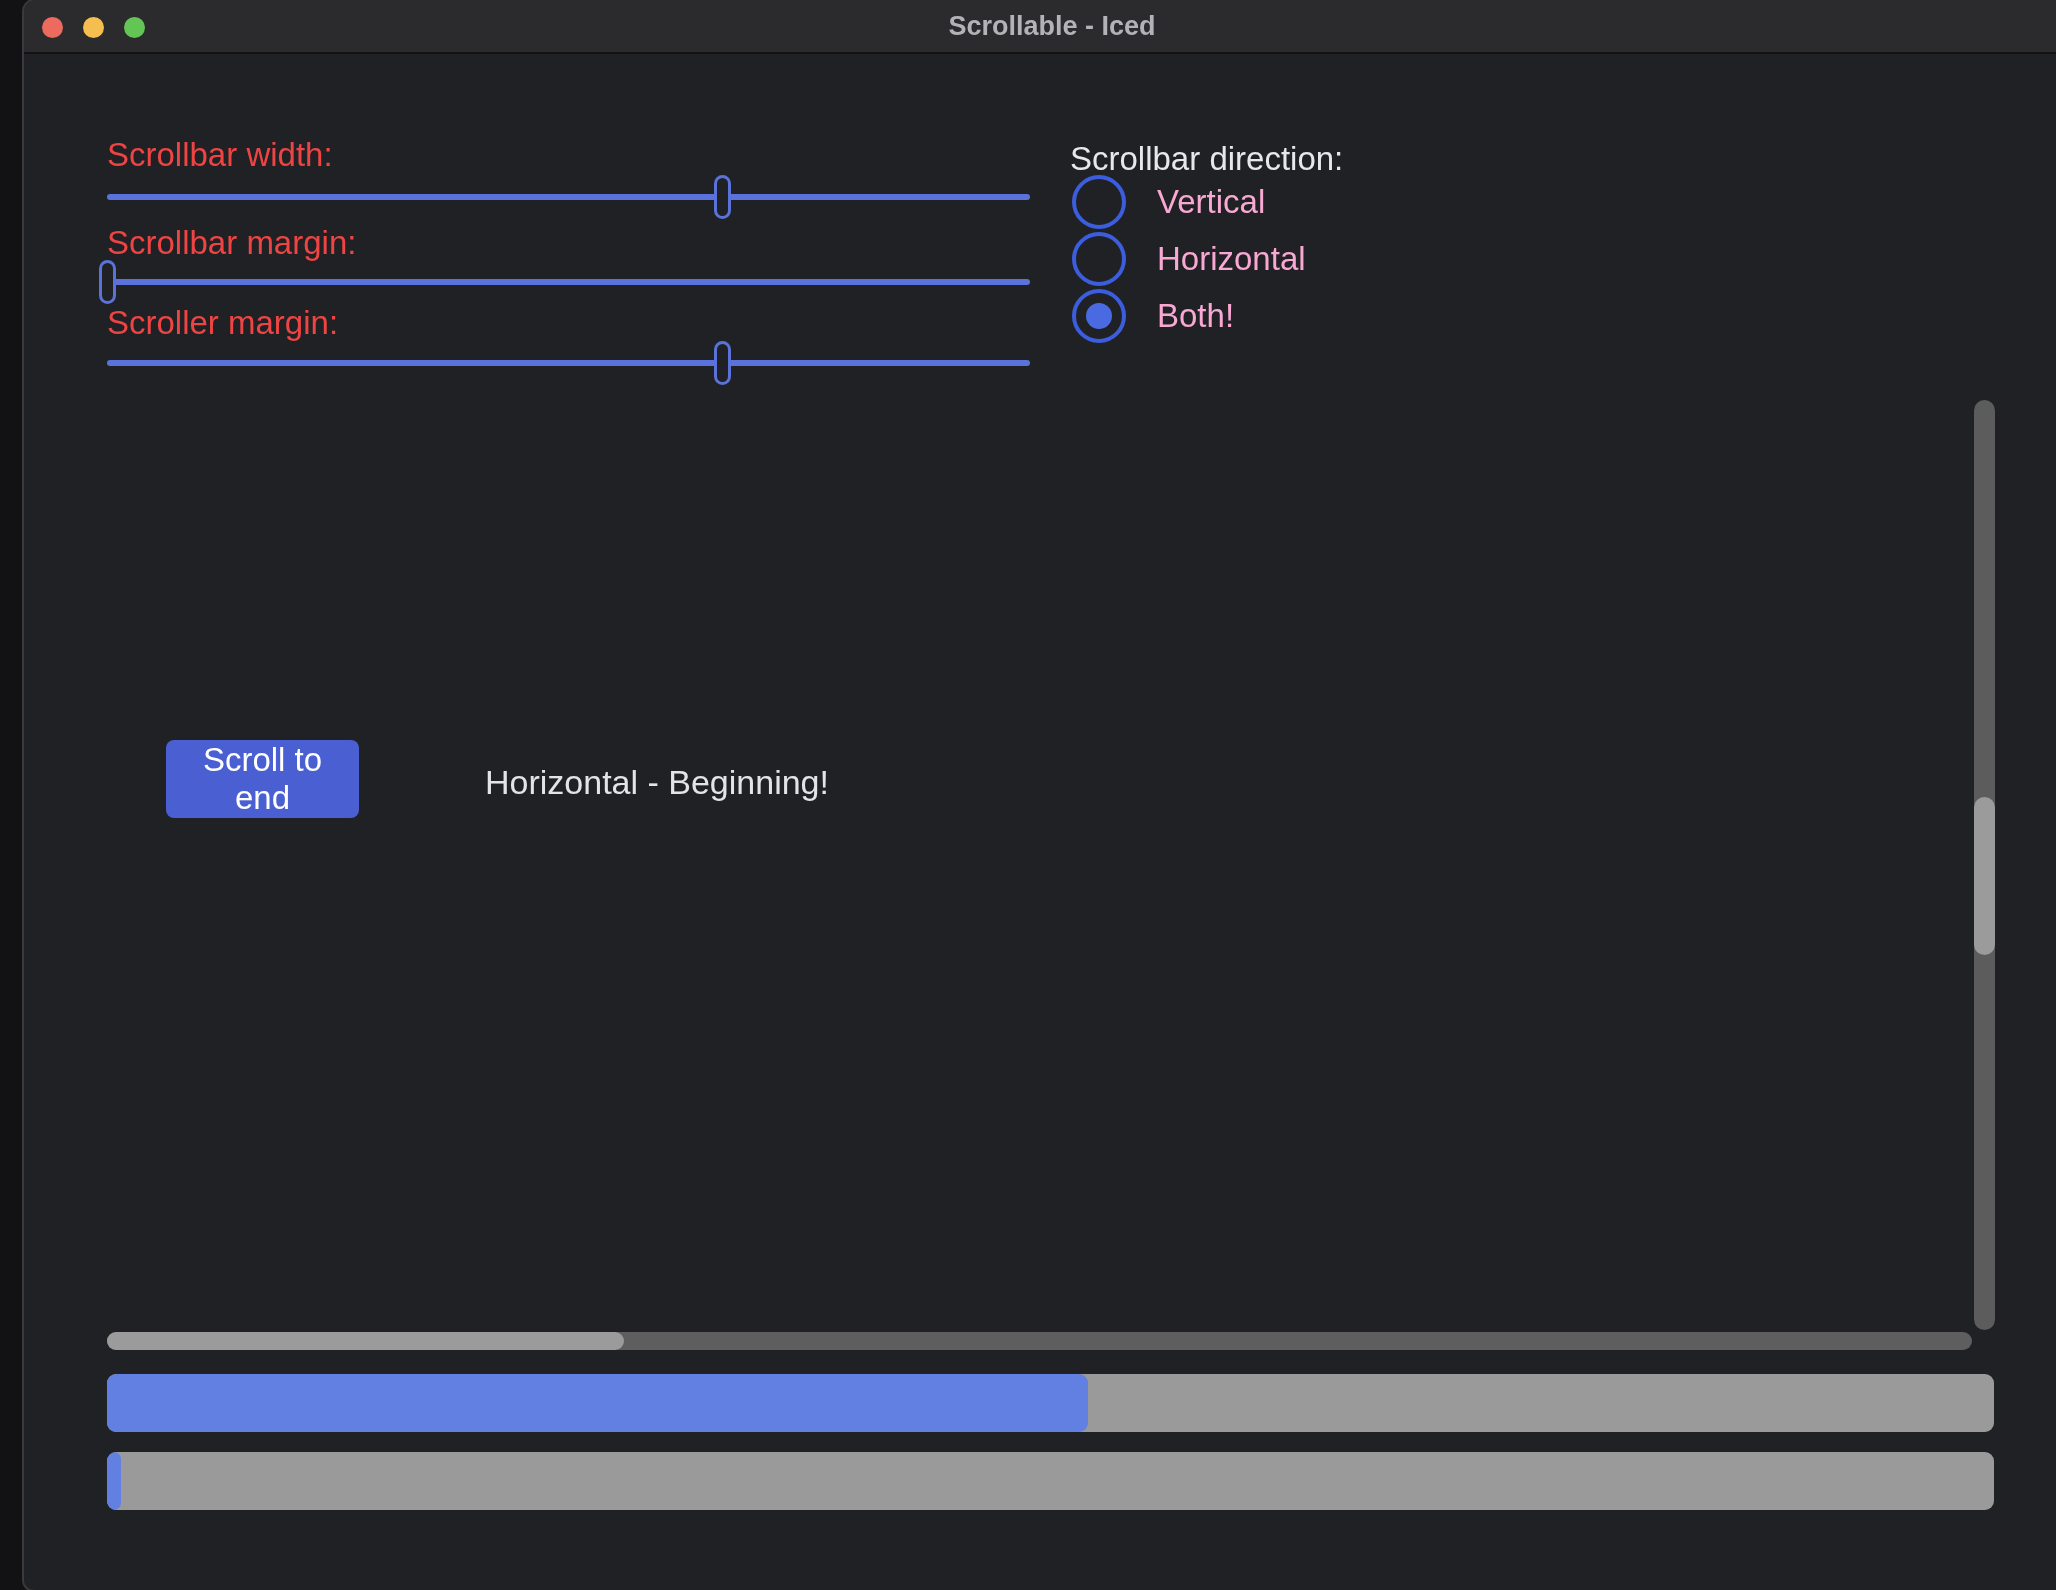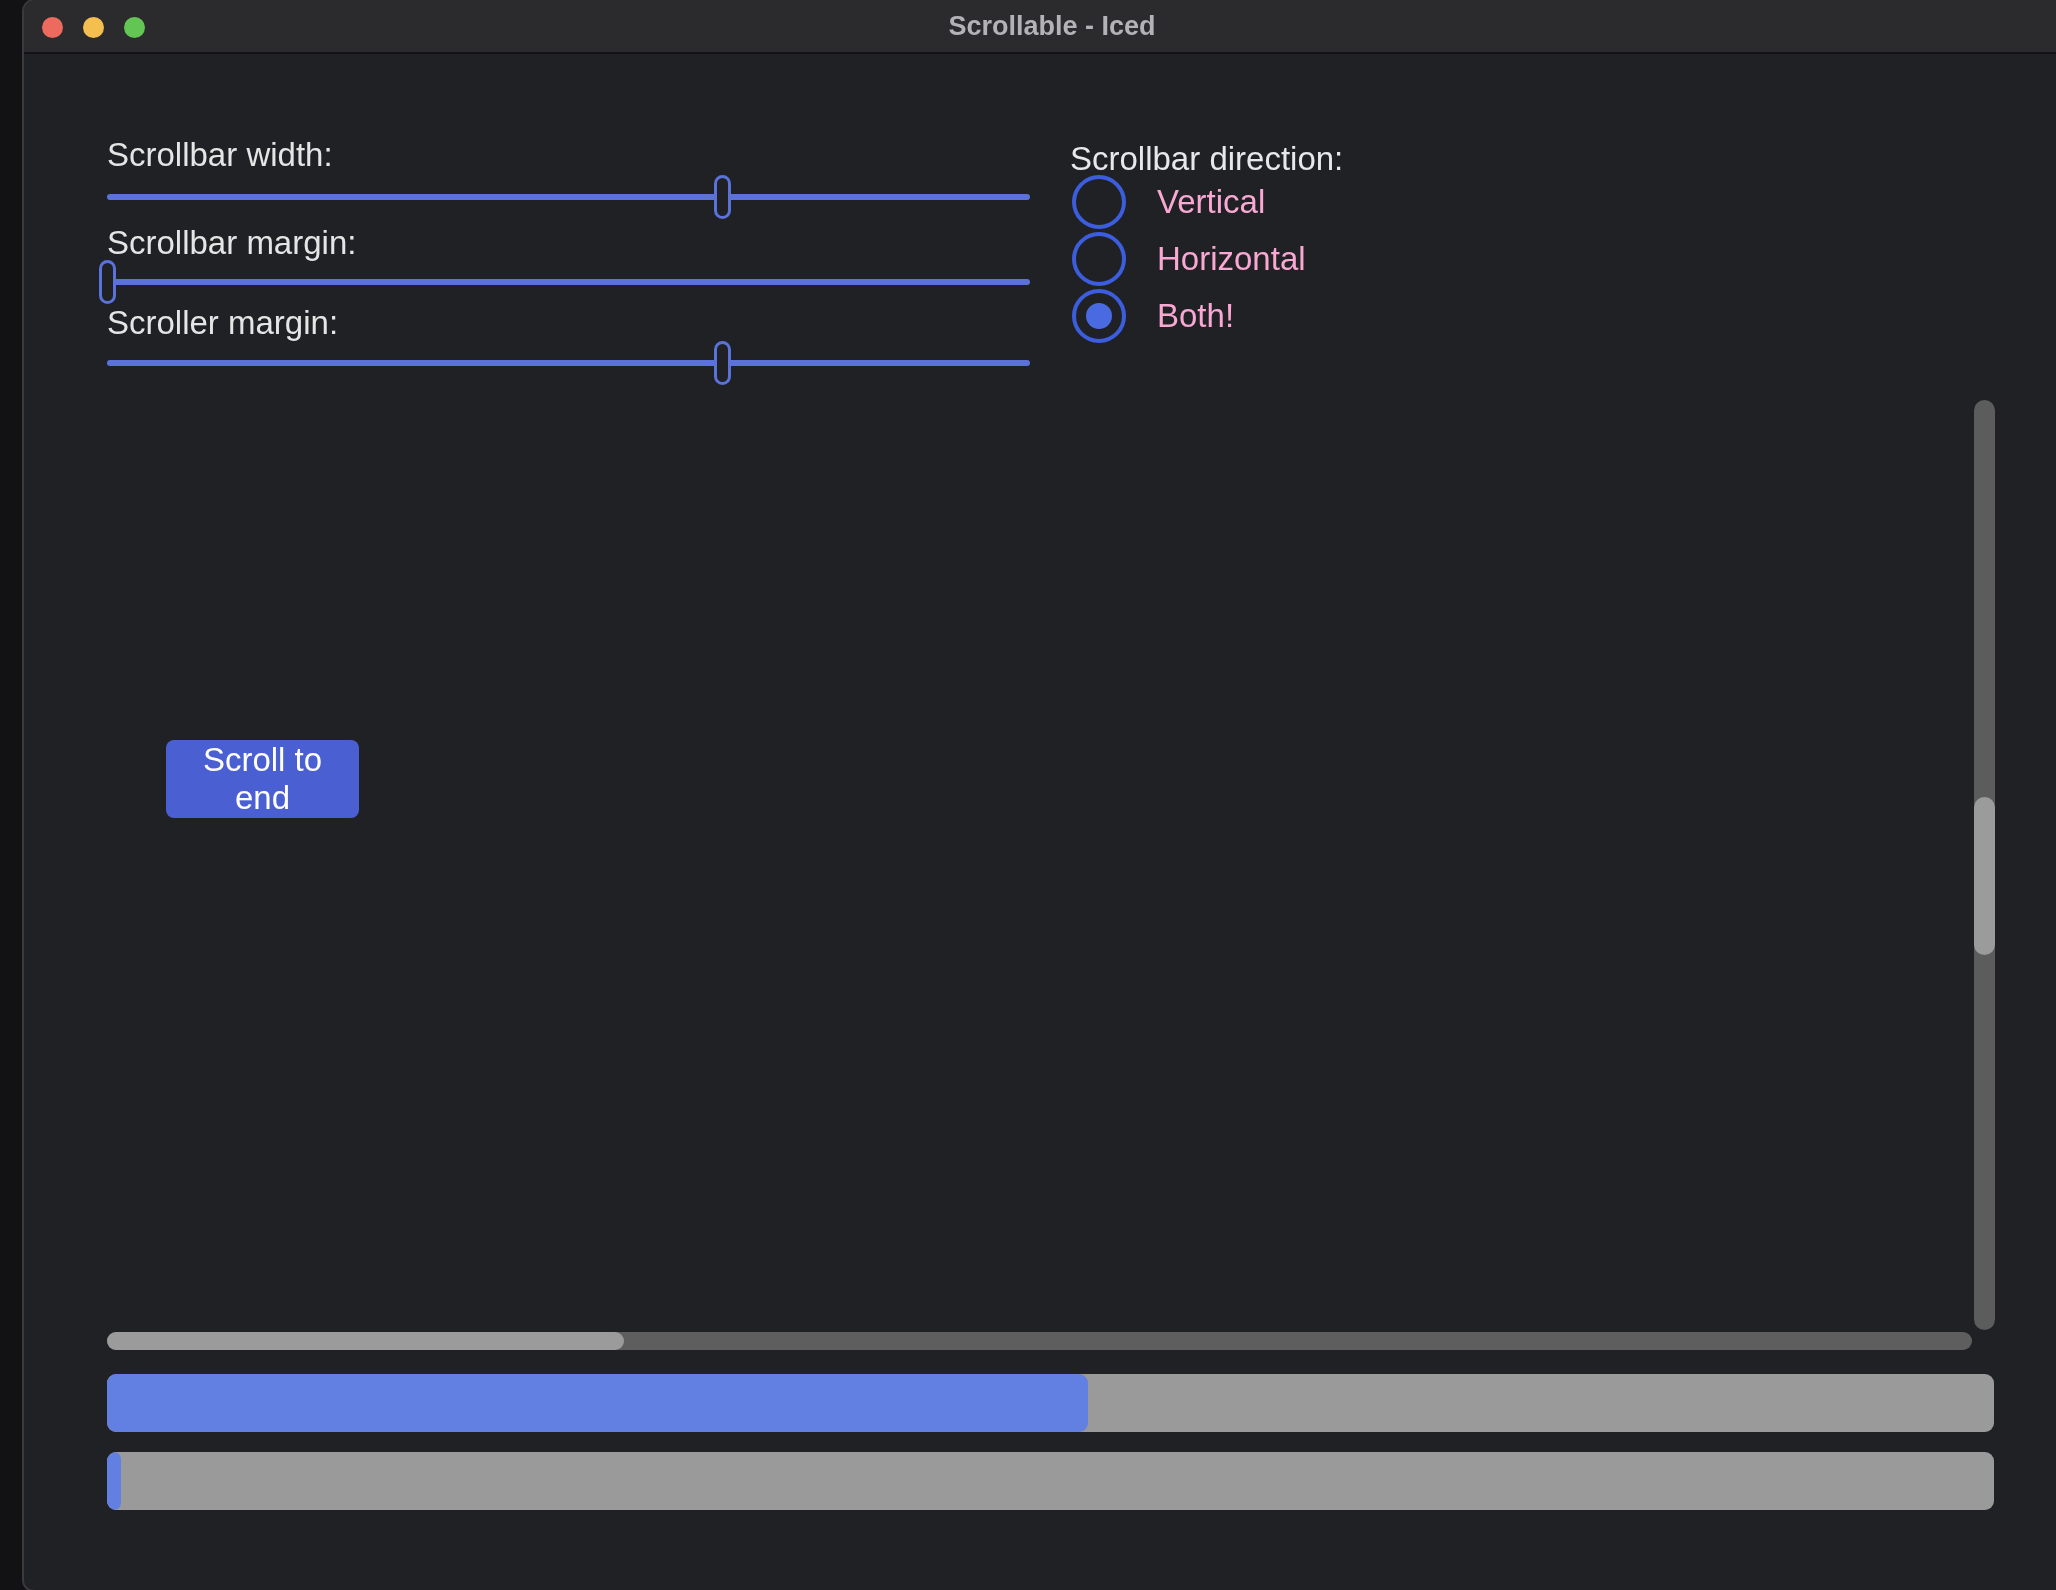--- a/index.html
+++ b/index.html
@@ -18,21 +18,21 @@
   .lights{position:absolute;left:18px;top:16.5px;display:flex;gap:20px;}
   .light{width:21px;height:21px;border-radius:50%;display:inline-block;}
   .light.red{background:#ec6a5e;}
   .light.yellow{background:#f5bf4f;}
   .light.green{background:#62c554;}
   .title{
     position:absolute;left:0;top:0;width:100%;height:54px;line-height:52px;
     text-align:center;color:#b2b2b7;font-size:27px;font-weight:700;
   }
   
-  .slider-label{position:absolute;left:83px;color:#e5e5e5;font-size:33px;line-height:34px;}
+  .slider-label{position:absolute;left:83px;color:#ef4444;font-size:33px;line-height:34px;}
   .lbl-0{top:138px;} .lbl-1{top:226px;} .lbl-2{top:306px;}
   .rail{
     position:absolute;left:83px;width:923px;height:6px;border-radius:3px;
     background:#5a72da;
   }
   .rail-0{top:194px;} .rail-1{top:279px;} .rail-2{top:360px;}
   .handle{
     position:absolute;top:-19px;width:17px;height:44px;border-radius:9px;
     background:#1f2124;border:3px solid #5a72da;
   }
@@ -119,20 +119,21 @@
 
   <span class="radio-circle rc-1"></span>
   <span class="radio-label rl-1">Horizontal</span>
 
   <span class="radio-circle rc-2 selected">
       <span class="dot"></span>
     </span>
   <span class="radio-label rl-2">Both!</span>
 
   <button class="scroll-btn">Scroll to end</button>
+  <div class="status-text">Horizontal - Beginning!</div>
 
   <div class="v-track">
     <div class="v-thumb" style="top: 42.7%; height: 17%;"></div>
   </div>
   <div class="h-track">
     <div class="h-thumb" style="left: 0%; width: 27.7%;"></div>
   </div>
   <div class="edge-indicator"></div>
 
   <div class="progress pb-0">

